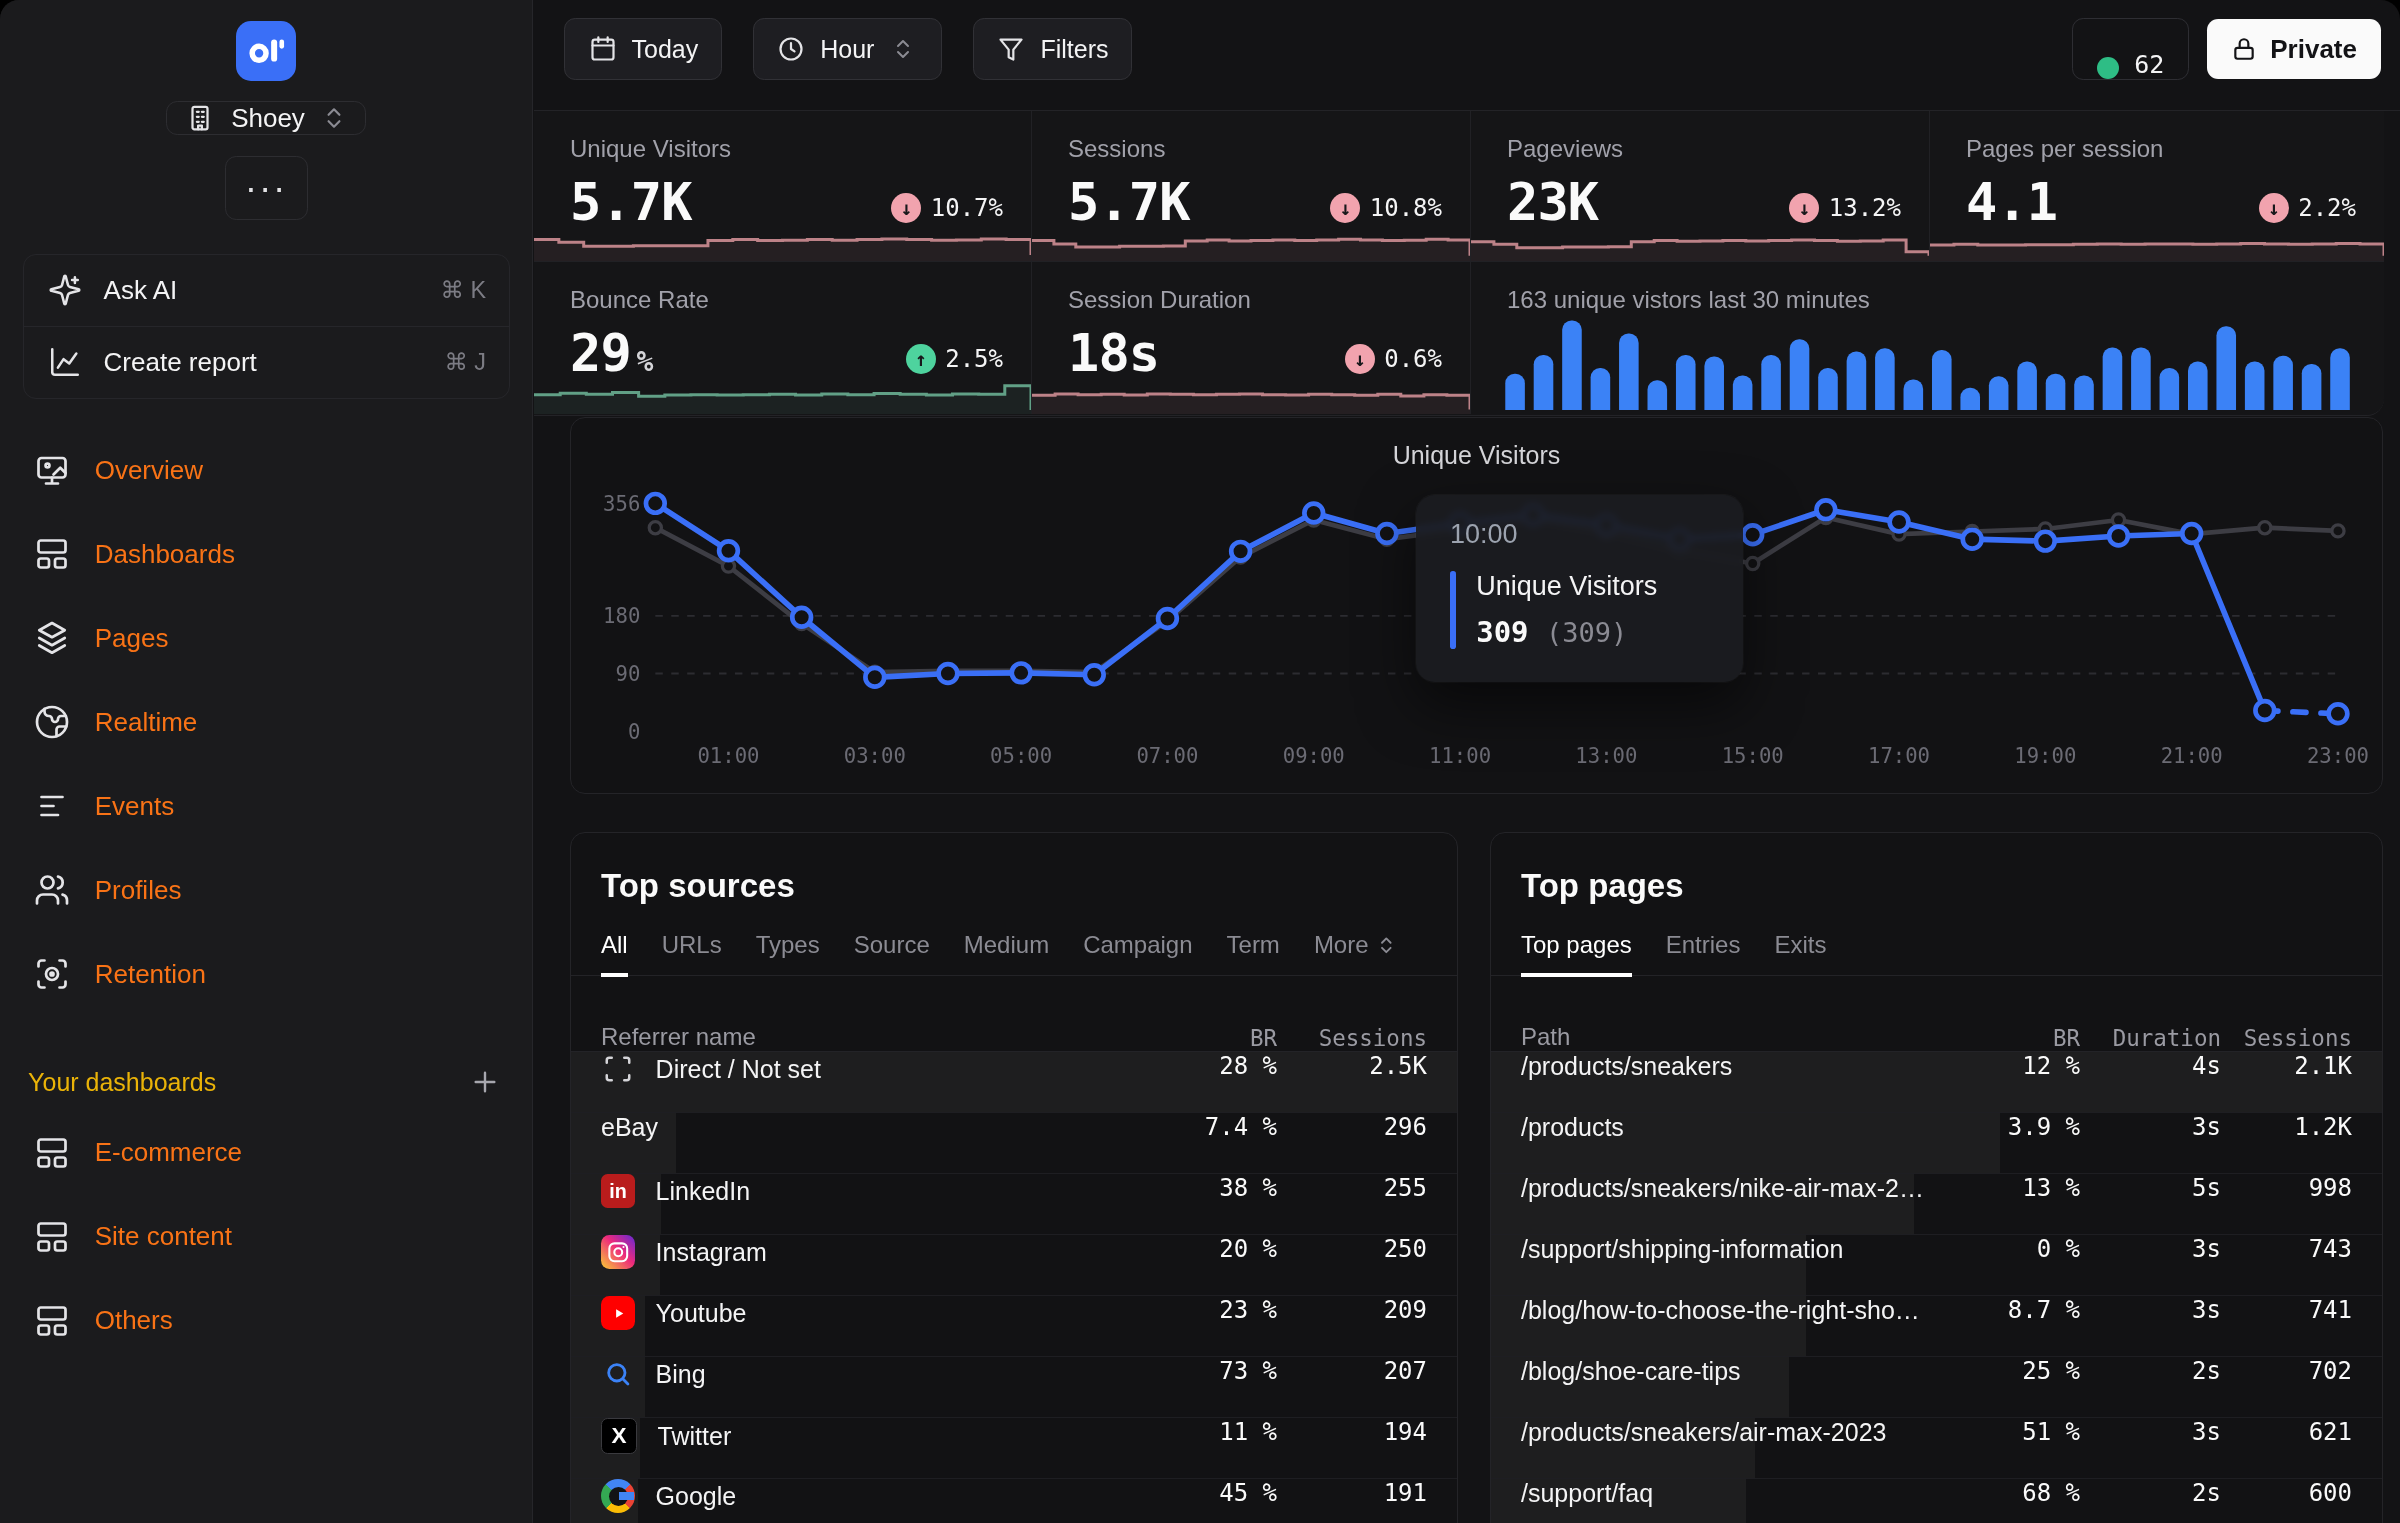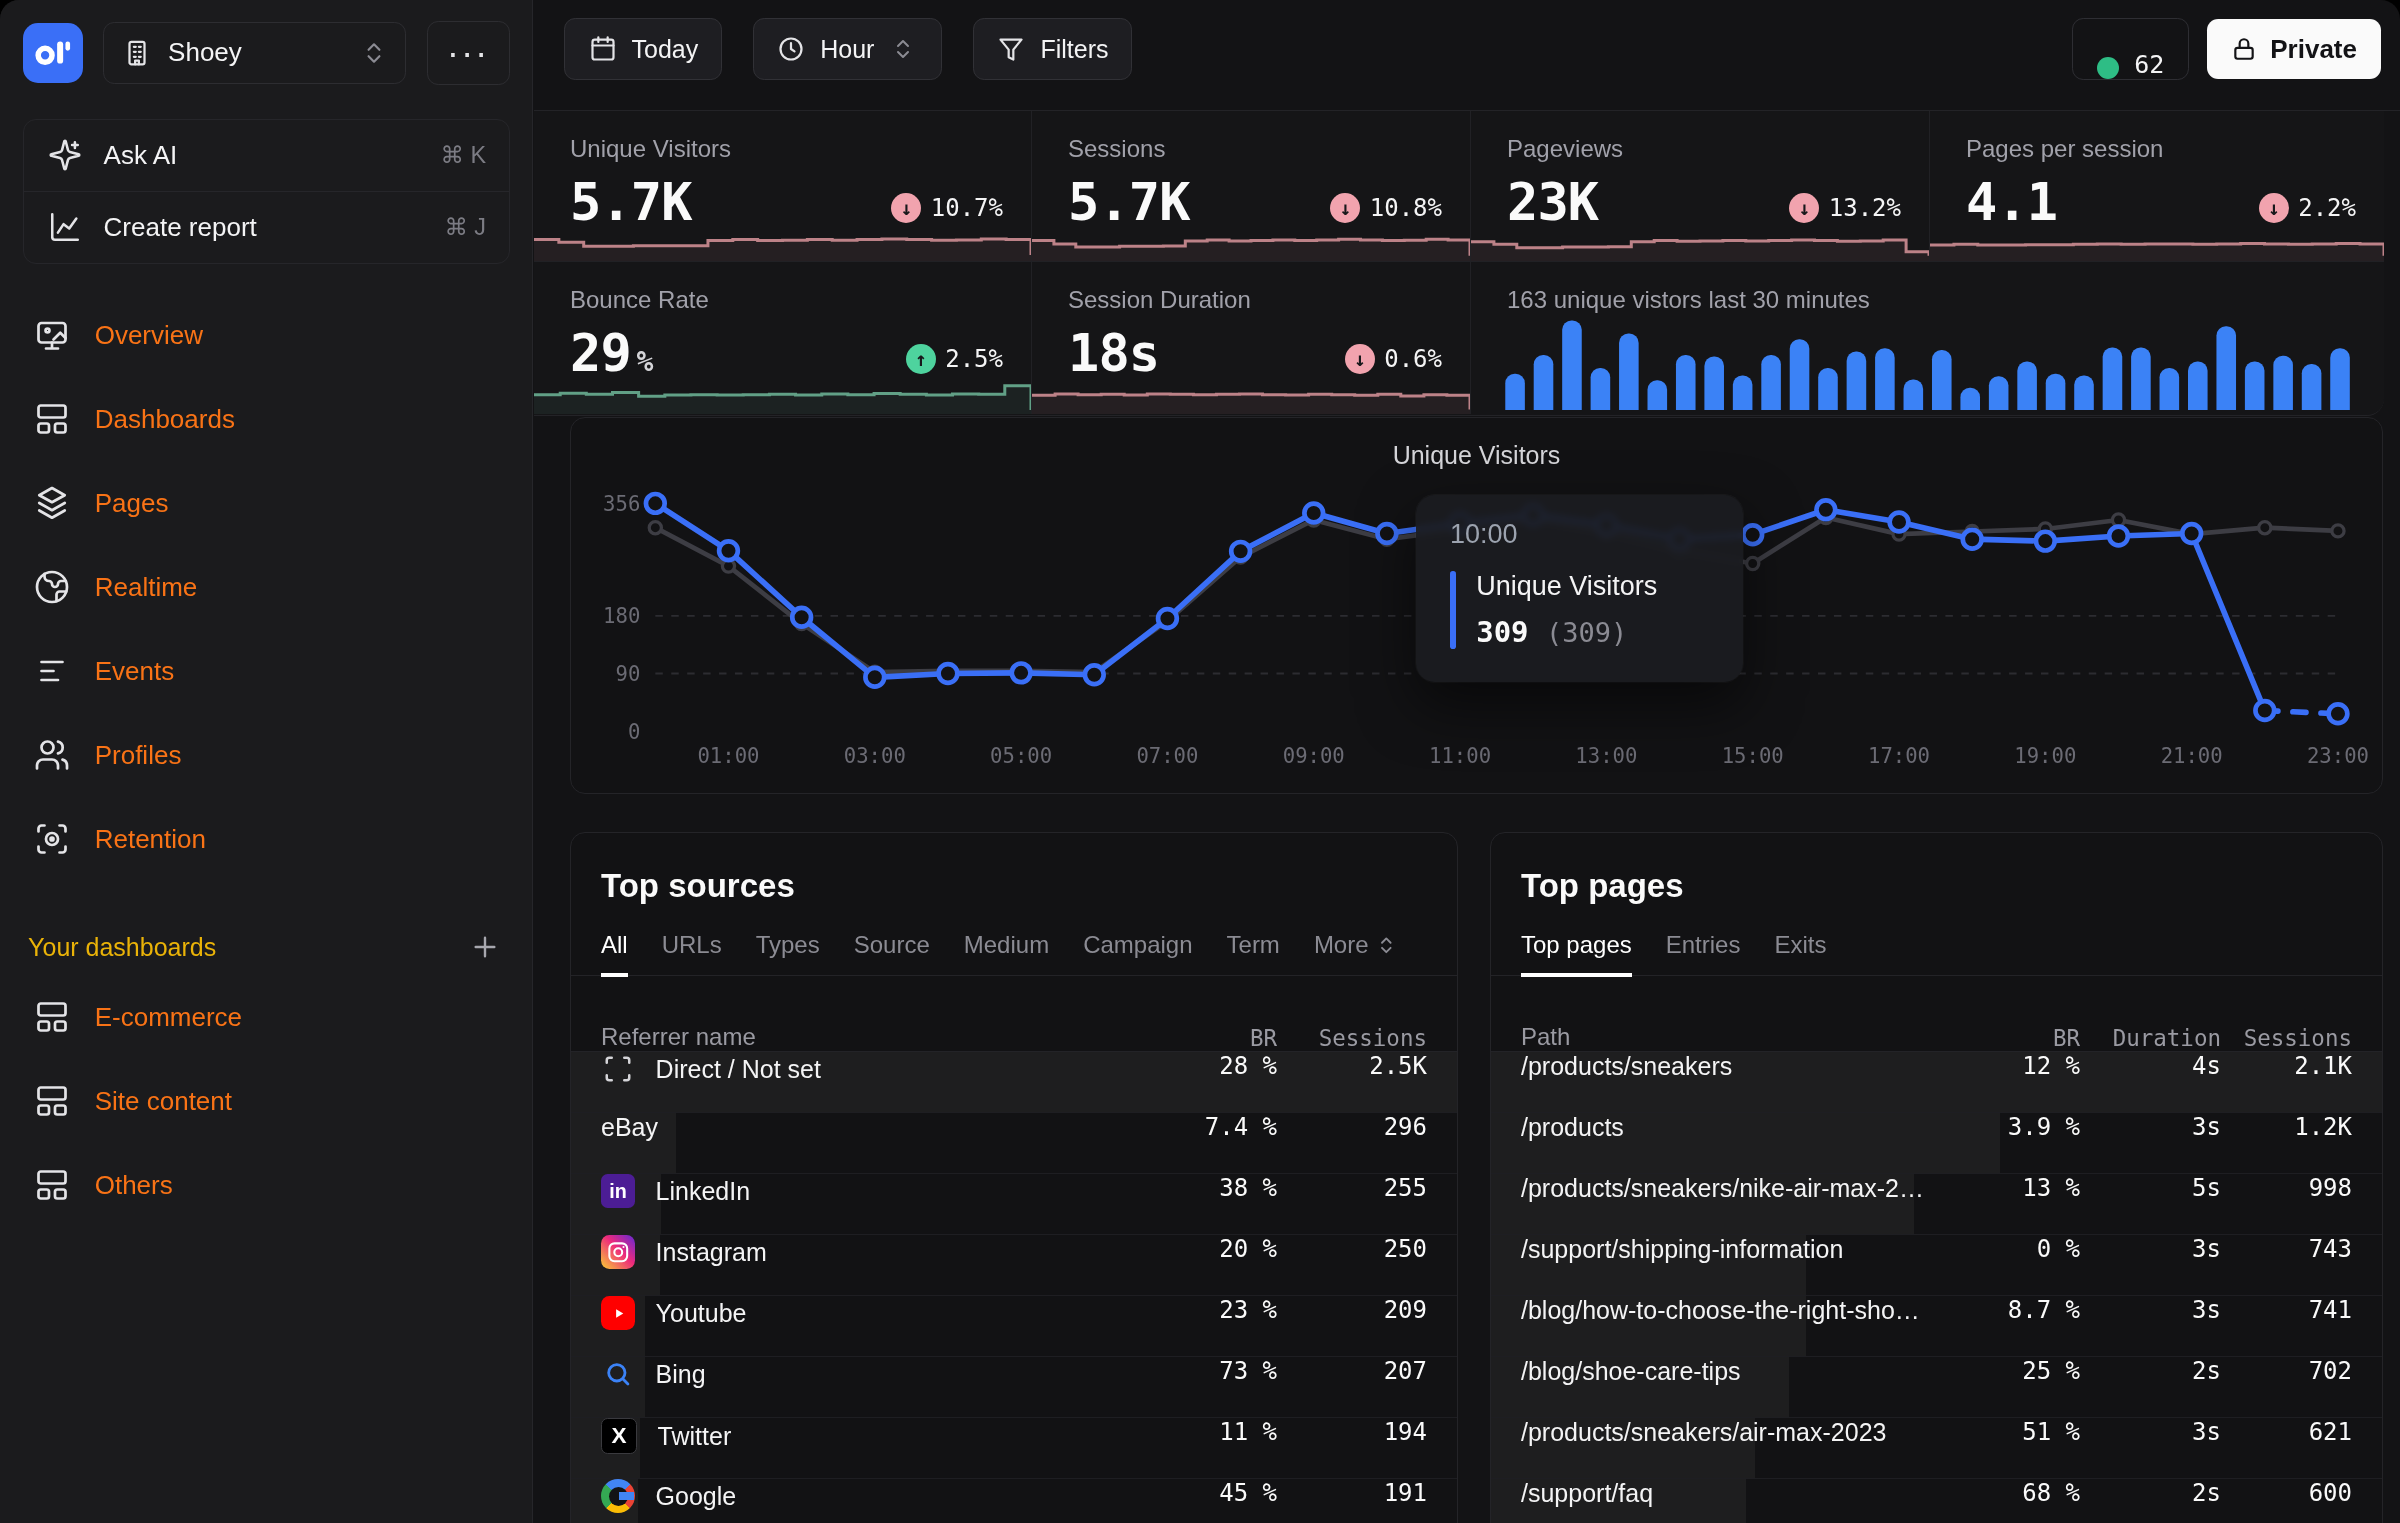--- a/index.html
+++ b/index.html
@@ -2,21 +2,21 @@
 <html style="--accent: #3a6ff7; --green: #2ebd85; --badge-down: #f1a3ae; --badge-up: #4ed39e;font-size:15px"><head>
 <meta charset="utf-8">
 <style>
   html,body{margin:0;padding:0;background:#000;}
   .app{position:relative;width:2400px;height:1523px;background:#131315;color:#ededef;
        font-family:"Liberation Sans",sans-serif;overflow:hidden;border-radius:19px 19px 0 0;}
   svg{display:block}
   
   .sidebar{position:absolute;left:0;top:0;bottom:0;width:533px;background:#1b1b1d;
            border-right:0.9px solid #26262a;box-sizing:border-box;padding:20.6px 22.5px 0 22.5px;}
-  .brand-row{display:flex;align-items:center;gap:20.6px;}
+  .brand-row{display:flex;align-items:center;gap:20.6px;flex-direction:column;}
   .logo{width:60px;height:60px;border-radius:15px;background:var(--accent,#3a6ff7);
         display:grid;place-items:center;flex:none;}
   .ws-btn{flex:1;height:62px;border:0.9px solid #2d2d31;border-radius:11.2px;display:flex;
           align-items:center;gap:15px;padding:0 17px;box-sizing:border-box;}
   .ws-name{font-size:26px;color:#f4f4f5;flex:1;}
   .dots-btn{width:81px;height:62px;border:0.9px solid #2d2d31;border-radius:11.2px;display:grid;
             place-items:center;font-size:37px;color:#e4e4e7;letter-spacing:1.9px;line-height:0;}
   .quick-box{margin-top:34px;border:0.9px solid #26262a;border-radius:13px;overflow:hidden;}
   .quick-row{height:71px;display:flex;align-items:center;gap:20.6px;padding:0 22.5px;}
   .quick-row + .quick-row{border-top:0.9px solid #26262a;}
@@ -95,21 +95,21 @@
   .th-num{text-align:right;font:400 22.5px "DejaVu Sans Mono",monospace;color:#9a9aa2;}
   .w160{width:150px;}.w150{width:141px;}.w140{width:131px;}
   .pr32{padding-right:30px;box-sizing:content-box;}
   .trow{position:relative;height:60px;border-bottom:0.9px solid #1e1e22;display:flex;align-items:flex-start;}
   .fill{position:absolute;left:0;top:0;bottom:0;background:rgba(255,255,255,.05);}
   .cell-name{flex:1;display:flex;align-items:center;gap:20.6px;padding-left:30px;font-size:25px;
              color:#f4f4f5;position:relative;min-width:0;}
   .cell-name span{white-space:nowrap;overflow:hidden;text-overflow:ellipsis;}
   .num{text-align:right;font:400 24px "DejaVu Sans Mono",monospace;color:#fafafa;position:relative;}
   .sicon{width:34px;height:34px;flex:none;display:grid;place-items:center;border-radius:7.5px;}
-  .li-icon{background:#4c1d95;color:#fff;font-weight:700;font-size:19.7px;border-radius:6.6px;}
+  .li-icon{background:#b91c1c;color:#fff;font-weight:700;font-size:19.7px;border-radius:6.6px;}
   .ig-icon{background:linear-gradient(45deg,#f9ce34,#ee2a7b 55%,#6228d7);border-radius:8.4px;}
   .yt-icon{background:#f00;border-radius:8.4px;}
   .tw-icon{background:#000;border:0.9px solid #3a3a3e;color:#fff;font-weight:700;font-size:22.5px;border-radius:6.6px;}
   .g-icon{border-radius:50%;background:conic-gradient(from 135deg,#fbbc05 0 25%,#34a853 0 50%,#4285f4 0 75%,#ea4335 0 100%);position:relative;}
   .g-icon::before{content:"";position:absolute;inset:7.5px;border-radius:50%;background:#131315;}
   .g-icon::after{content:"";position:absolute;right:0.9px;top:13px;width:15px;height:7.5px;background:#4285f4;}
 </style>
 </head>
 <body>
 

